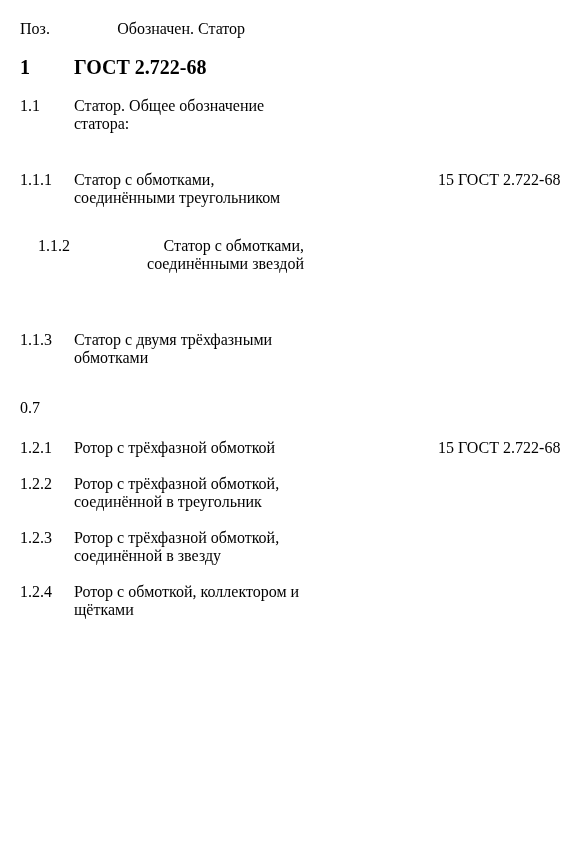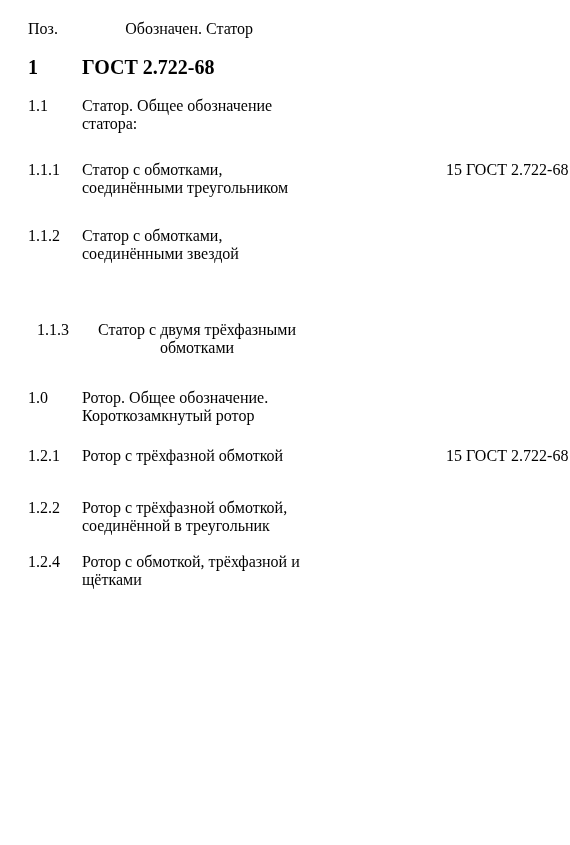--- a/index.html
+++ b/index.html
@@ -9,21 +9,21 @@
     height: 845px;
     background: #fff;
     font-family: "Times New Roman", Times, serif;
     font-size: 16px;
     color: #000;
   }
   .page {
     box-sizing: border-box;
     width: 570px;
     height: 701px;
-    padding: 20px 20px 20px 28px;
+    padding: 20px 20px 20px 20px;
   }
   .row {
     display: flex;
     align-items: flex-start;
   }
   .col-num {
     width: 50px;
     flex: 0 0 50px;
     padding-right: 4px;
   }
@@ -70,70 +70,75 @@
     <div class="col-size">Статор</div>
   </div>
 
   <div class="row sec-1">
     <div class="col-num">1</div>
     <div class="col-name">ГОСТ 2.722-68</div>
     <div class="col-sym"></div>
     <div class="col-size"></div>
   </div>
 
-  <div class="row item" style="margin-bottom:28px;">
+  <div class="row item" style="margin-bottom:38px;">
     <div class="col-num">1.1</div>
     <div class="col-name">Статор. Общее обозначение статора:</div>
     <div class="col-sym"></div>
     <div class="col-size"></div>
   </div>
 
   <div class="row item" style="margin-bottom:30px;margin-top:16px;">
     <div class="col-num">1.1.1</div>
     <div class="col-name">Статор с обмотками, соединёнными треугольником</div>
     <div class="col-sym"></div>
     <div class="col-size">15 ГОСТ 2.722-68</div>
   </div>
 
-  <div class="row item" style="margin-bottom:58px;">
+  <div class="row item" style="margin-bottom:58px;text-align:right;">
     <div class="col-num">1.1.2</div>
     <div class="col-name">Статор с обмотками, соединёнными звездой</div>
     <div class="col-sym"></div>
     <div class="col-size"></div>
   </div>
 
-  <div class="row item" style="margin-bottom:32px;text-align:center;">
+  <div class="row item" style="margin-bottom:32px;">
     <div class="col-num">1.1.3</div>
     <div class="col-name">Статор с двумя трёхфазными обмотками</div>
     <div class="col-sym"></div>
     <div class="col-size"></div>
   </div>
 
   <div class="row item-tight" style="margin-bottom:22px;">
-    <div class="col-num">1.0</div>
-    <div class="col-name">Ротор. Общее обозначение. Короткозамкнутый ротор</div>
+    <div class="col-num">0.7</div>
     <div class="col-sym"></div>
     <div class="col-size"></div>
   </div>
 
-  <div class="row item" style="margin-bottom:34px;">
+  <div class="row item" style="margin-bottom:18px;">
     <div class="col-num">1.2.1</div>
     <div class="col-name">Ротор с трёхфазной обмоткой</div>
     <div class="col-sym"></div>
     <div class="col-size">15 ГОСТ 2.722-68</div>
   </div>
 
   <div class="row item-tight">
     <div class="col-num">1.2.2</div>
     <div class="col-name">Ротор с трёхфазной обмоткой, соединённой в треугольник</div>
     <div class="col-sym"></div>
     <div class="col-size"></div>
   </div>
 
+  <div class="row item-tight">
+    <div class="col-num">1.2.3</div>
+    <div class="col-name">Ротор с трёхфазной обмоткой, соединённой в звезду</div>
+    <div class="col-sym"></div>
+    <div class="col-size"></div>
+  </div>
 
   <div class="row">
     <div class="col-num">1.2.4</div>
-    <div class="col-name">Ротор с обмоткой, трёхфазной и щётками</div>
+    <div class="col-name">Ротор с обмоткой, коллектором и щётками</div>
     <div class="col-sym"></div>
     <div class="col-size"></div>
   </div>
 
 </div>
 
 </body></html>

